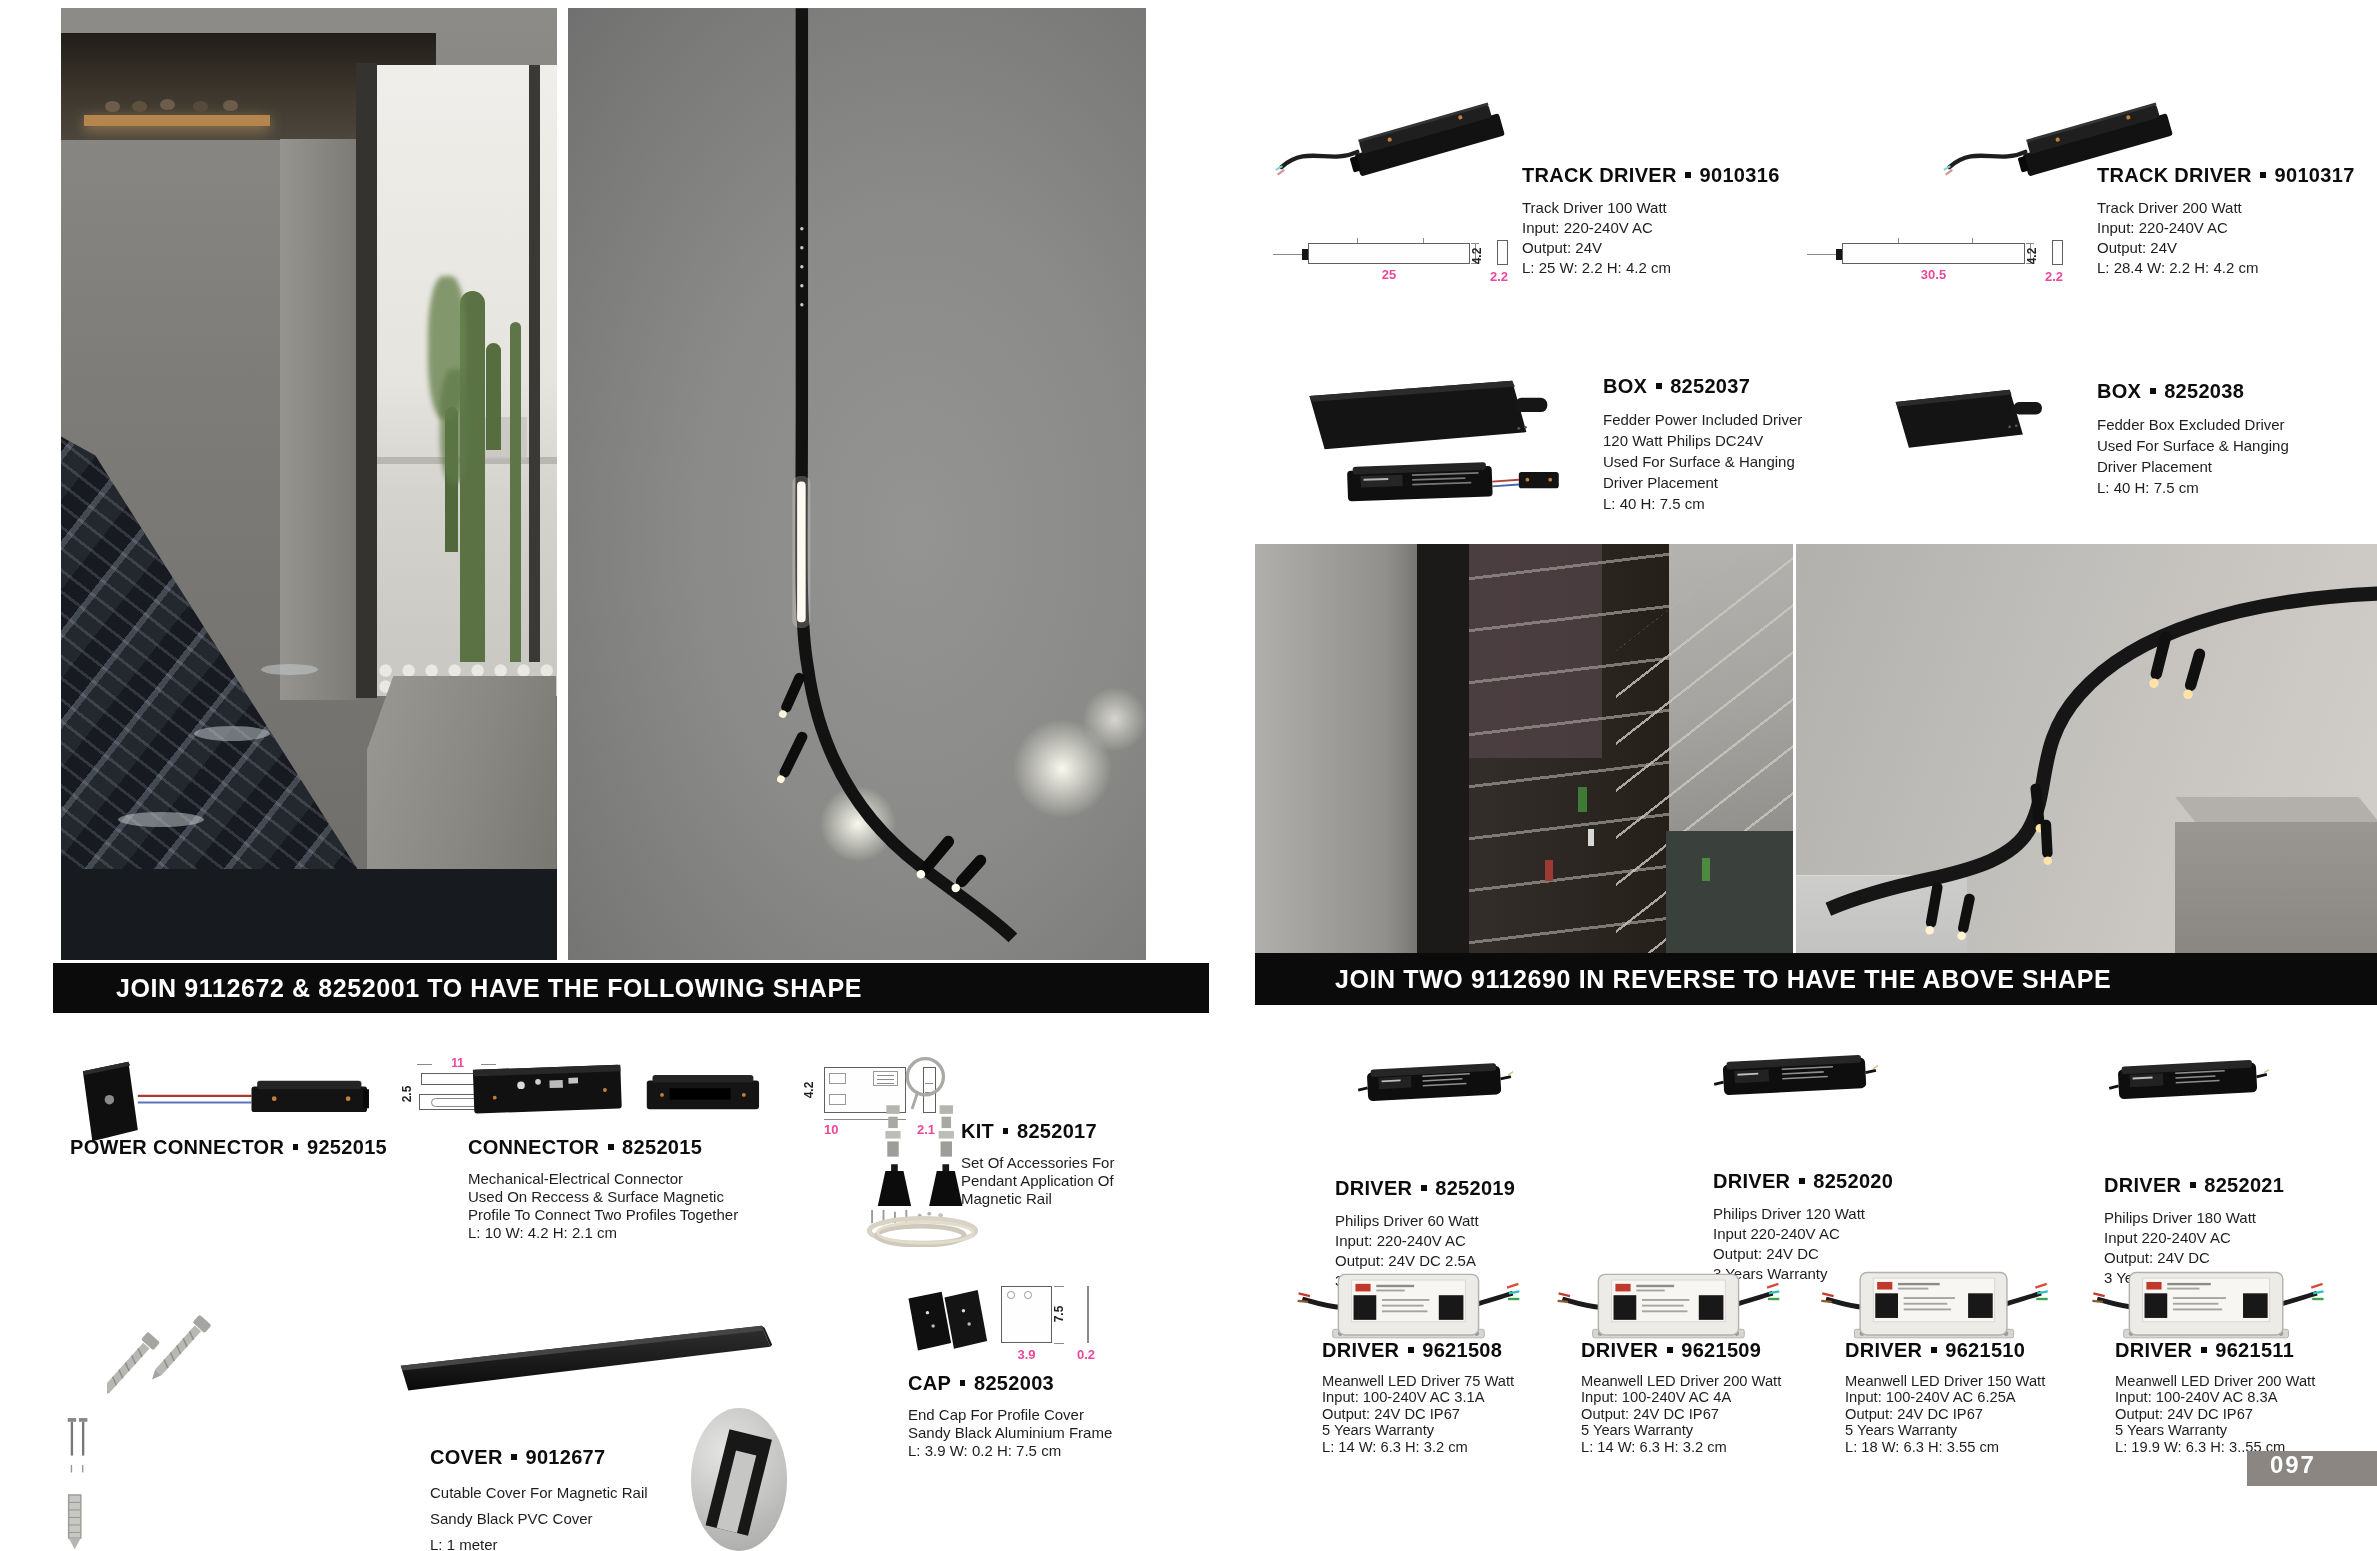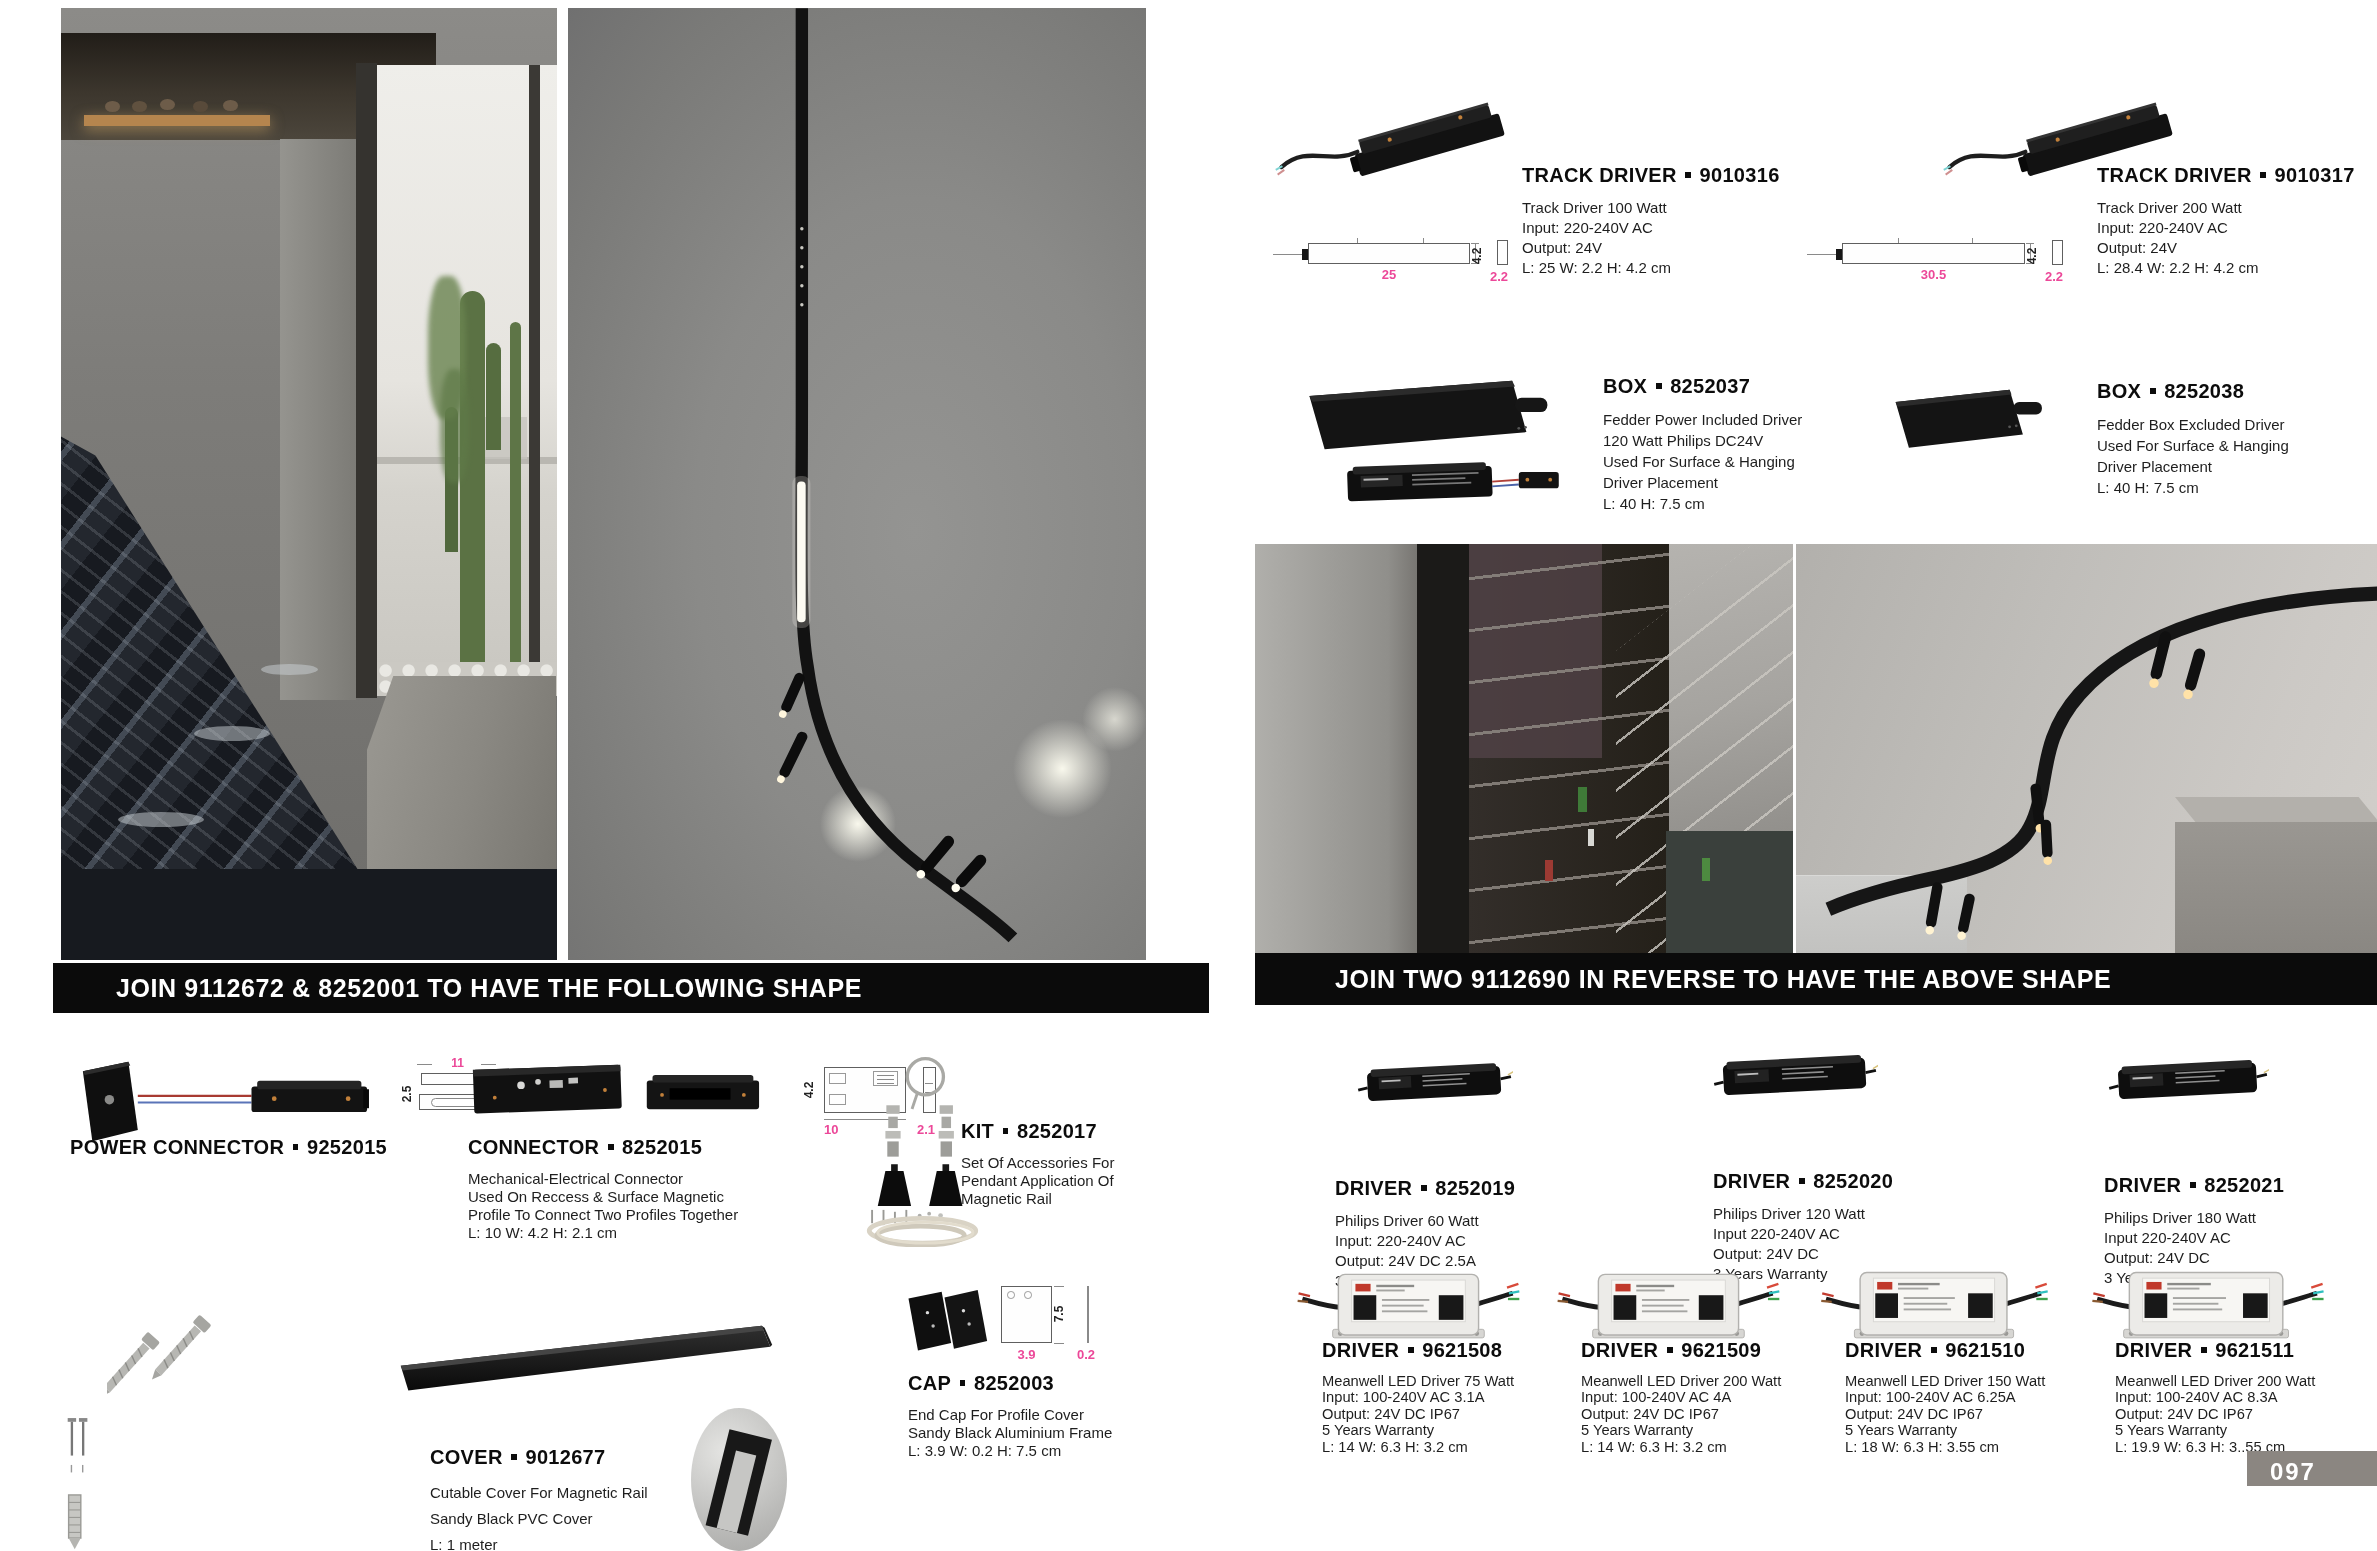--- a/index.html
+++ b/index.html
@@ -25,21 +25,21 @@
   
   .dg{position:absolute;}
   .dg .ln{position:absolute;background:#8a8a8a;}
   .dg .bx{position:absolute;border:1.4px solid #5f5f5f;background:#fefefe;box-sizing:border-box;}
   .dg .nub{position:absolute;background:#161616;}
   .dlab{position:absolute;font-size:13px;font-weight:bold;color:#ec4899;white-space:nowrap;}
   .vlab{position:absolute;font-size:12px;font-weight:bold;color:#222;transform:rotate(-90deg);white-space:nowrap;}
   .tick{position:absolute;width:1.4px;height:4.8px;background:#8a8a8a;top:-5.7px;}
   
   #page-badge{position:absolute;left:2247px;top:1451px;width:131px;height:35px;background:#8b8681;
-              color:#fff;font-weight:bold;font-size:24px;letter-spacing:1.9px;display:flex;align-items:flex-end;padding-left:23px;box-sizing:border-box;}
+              color:#fff;font-weight:bold;font-size:24px;letter-spacing:1.9px;display:flex;align-items:flex-start;padding-left:23px;box-sizing:border-box;}
   
   #photo-stairs{left:61px;top:7.6px;width:496px;height:952px;background:linear-gradient(180deg,#8c8b88 0%,#7d7c79 40%,#6e6d6a 100%);}
   .ps-beam{position:absolute;left:0;top:25px;width:375px;height:107px;background:linear-gradient(180deg,#211d18,#3c362d 55%,#4c463c);}
   .ps-shelf{position:absolute;left:23px;top:107px;width:186px;height:11.4px;background:#b5854e;box-shadow:0 3.8px 13.3px rgba(222,178,110,.55);}
   .ps-pots{position:absolute;left:44px;top:93px;width:15px;height:11.4px;border-radius:50%;background:#6d5c49;
            box-shadow:27px 0 0 #60513f,55px -1.9px 0 #6d5c49,88px 0 0 #584a3a,118px -1px 0 #6d5c49;}
   .ps-pillar{position:absolute;left:219px;top:131px;width:76px;height:561px;background:linear-gradient(90deg,#95948f,#7c7b76);}
   .ps-frame{position:absolute;left:295px;top:55px;width:21px;height:635px;background:#35332f;}
   .ps-window{position:absolute;left:316px;top:57px;width:180px;height:630px;background:linear-gradient(180deg,#efeeea 0%,#e6e4df 50%,#d5d3cd 68%,#c8c6c0 100%);}
   .ps-bldg{position:absolute;left:409px;top:409px;width:57px;height:42px;background:#c5c3bd;opacity:.75;}

